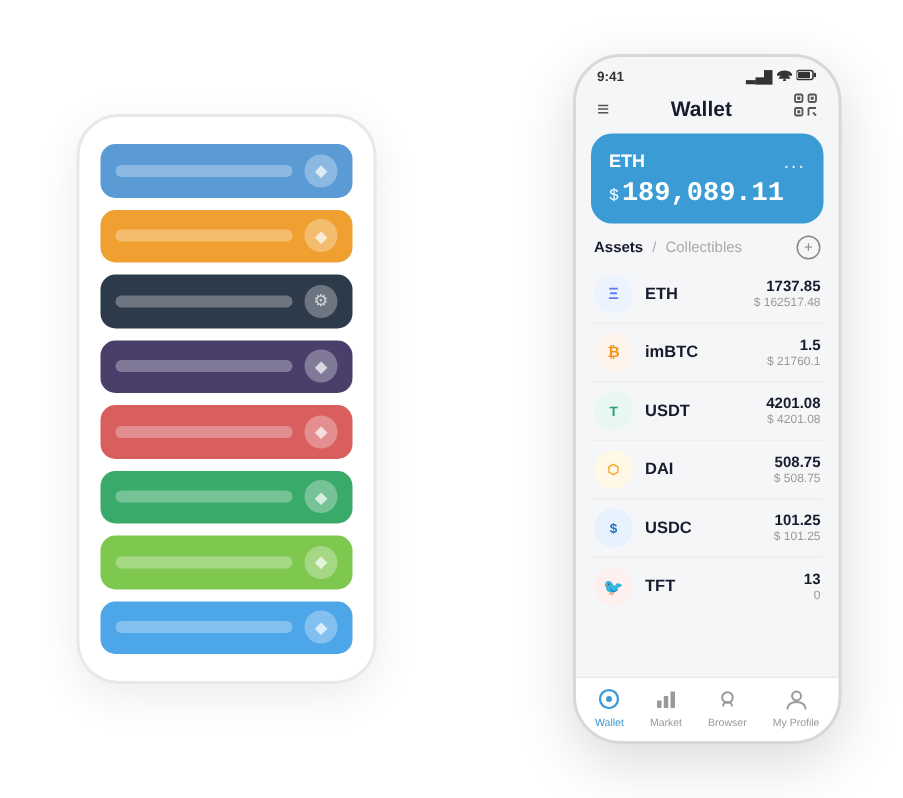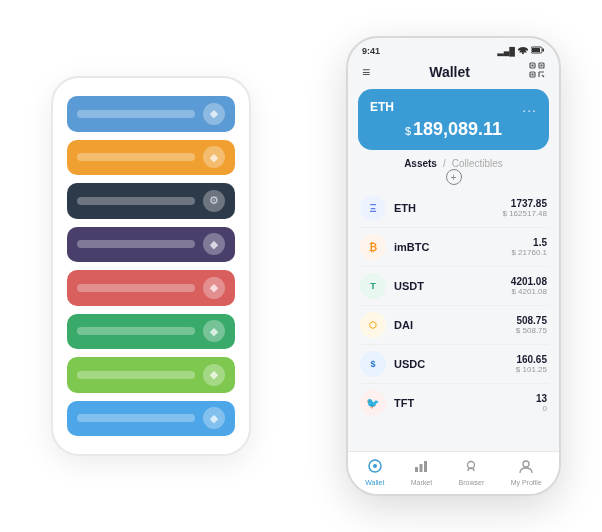--- a/index.html
+++ b/index.html
@@ -72,21 +72,21 @@
     .card-row.green { background: #3aaa6a; }
     .card-row.light-green { background: #7ec850; }
     .card-row.light-blue { background: #4da6e8; }
 
     
     .fg-phone {
       position: absolute;
       right: 20px;
       top: 50%;
       transform: translateY(-50%);
-      width: 215px;
+      width: 179px;
       height: 460px;
       background: #f5f6f8;
       border-radius: 32px;
       border: 2.5px solid #d8d8d8;
       box-shadow: 0 12px 40px rgba(0,0,0,0.15);
       overflow: hidden;
       z-index: 2;
       display: flex;
       flex-direction: column;
     }
@@ -168,37 +168,36 @@
 
     .eth-card-address {
       font-size: 7.5px;
       color: rgba(255,255,255,0.75);
       margin-bottom: 6px;
     }
 
     .eth-card-balance {
       font-size: 18px;
       font-weight: 700;
-      text-align: center;
+      font-family: Liberation Mono, monospace;
     }
 
     .eth-card-currency {
       font-size: 11px;
       font-weight: 400;
       margin-right: 2px;
     }
 
     
     .assets-header {
       display: flex;
       align-items: center;
       justify-content: space-between;
       padding: 8px 12px 4px;
       flex-shrink: 0;
-      flex-direction: column;
     }
 
     .assets-tabs {
       display: flex;
       gap: 6px;
       align-items: center;
       font-size: 10px;
     }
 
     .assets-tab-active {
@@ -467,21 +466,21 @@
         <div class="asset-values">
           <div class="asset-amount">508.75</div>
           <div class="asset-usd">$ 508.75</div>
         </div>
       </div>
 
       <div class="asset-item">
         <div class="asset-icon usdc-icon" style="font-size:9px;">$</div>
         <span class="asset-name">USDC</span>
         <div class="asset-values">
-          <div class="asset-amount">160.65</div>
+          <div class="asset-amount">101.25</div>
           <div class="asset-usd">$ 101.25</div>
         </div>
       </div>
 
       <div class="asset-item">
         <div class="asset-icon tft-icon" style="font-size:11px;">🐦</div>
         <span class="asset-name">TFT</span>
         <div class="asset-values">
           <div class="asset-amount">13</div>
           <div class="asset-usd">0</div>

